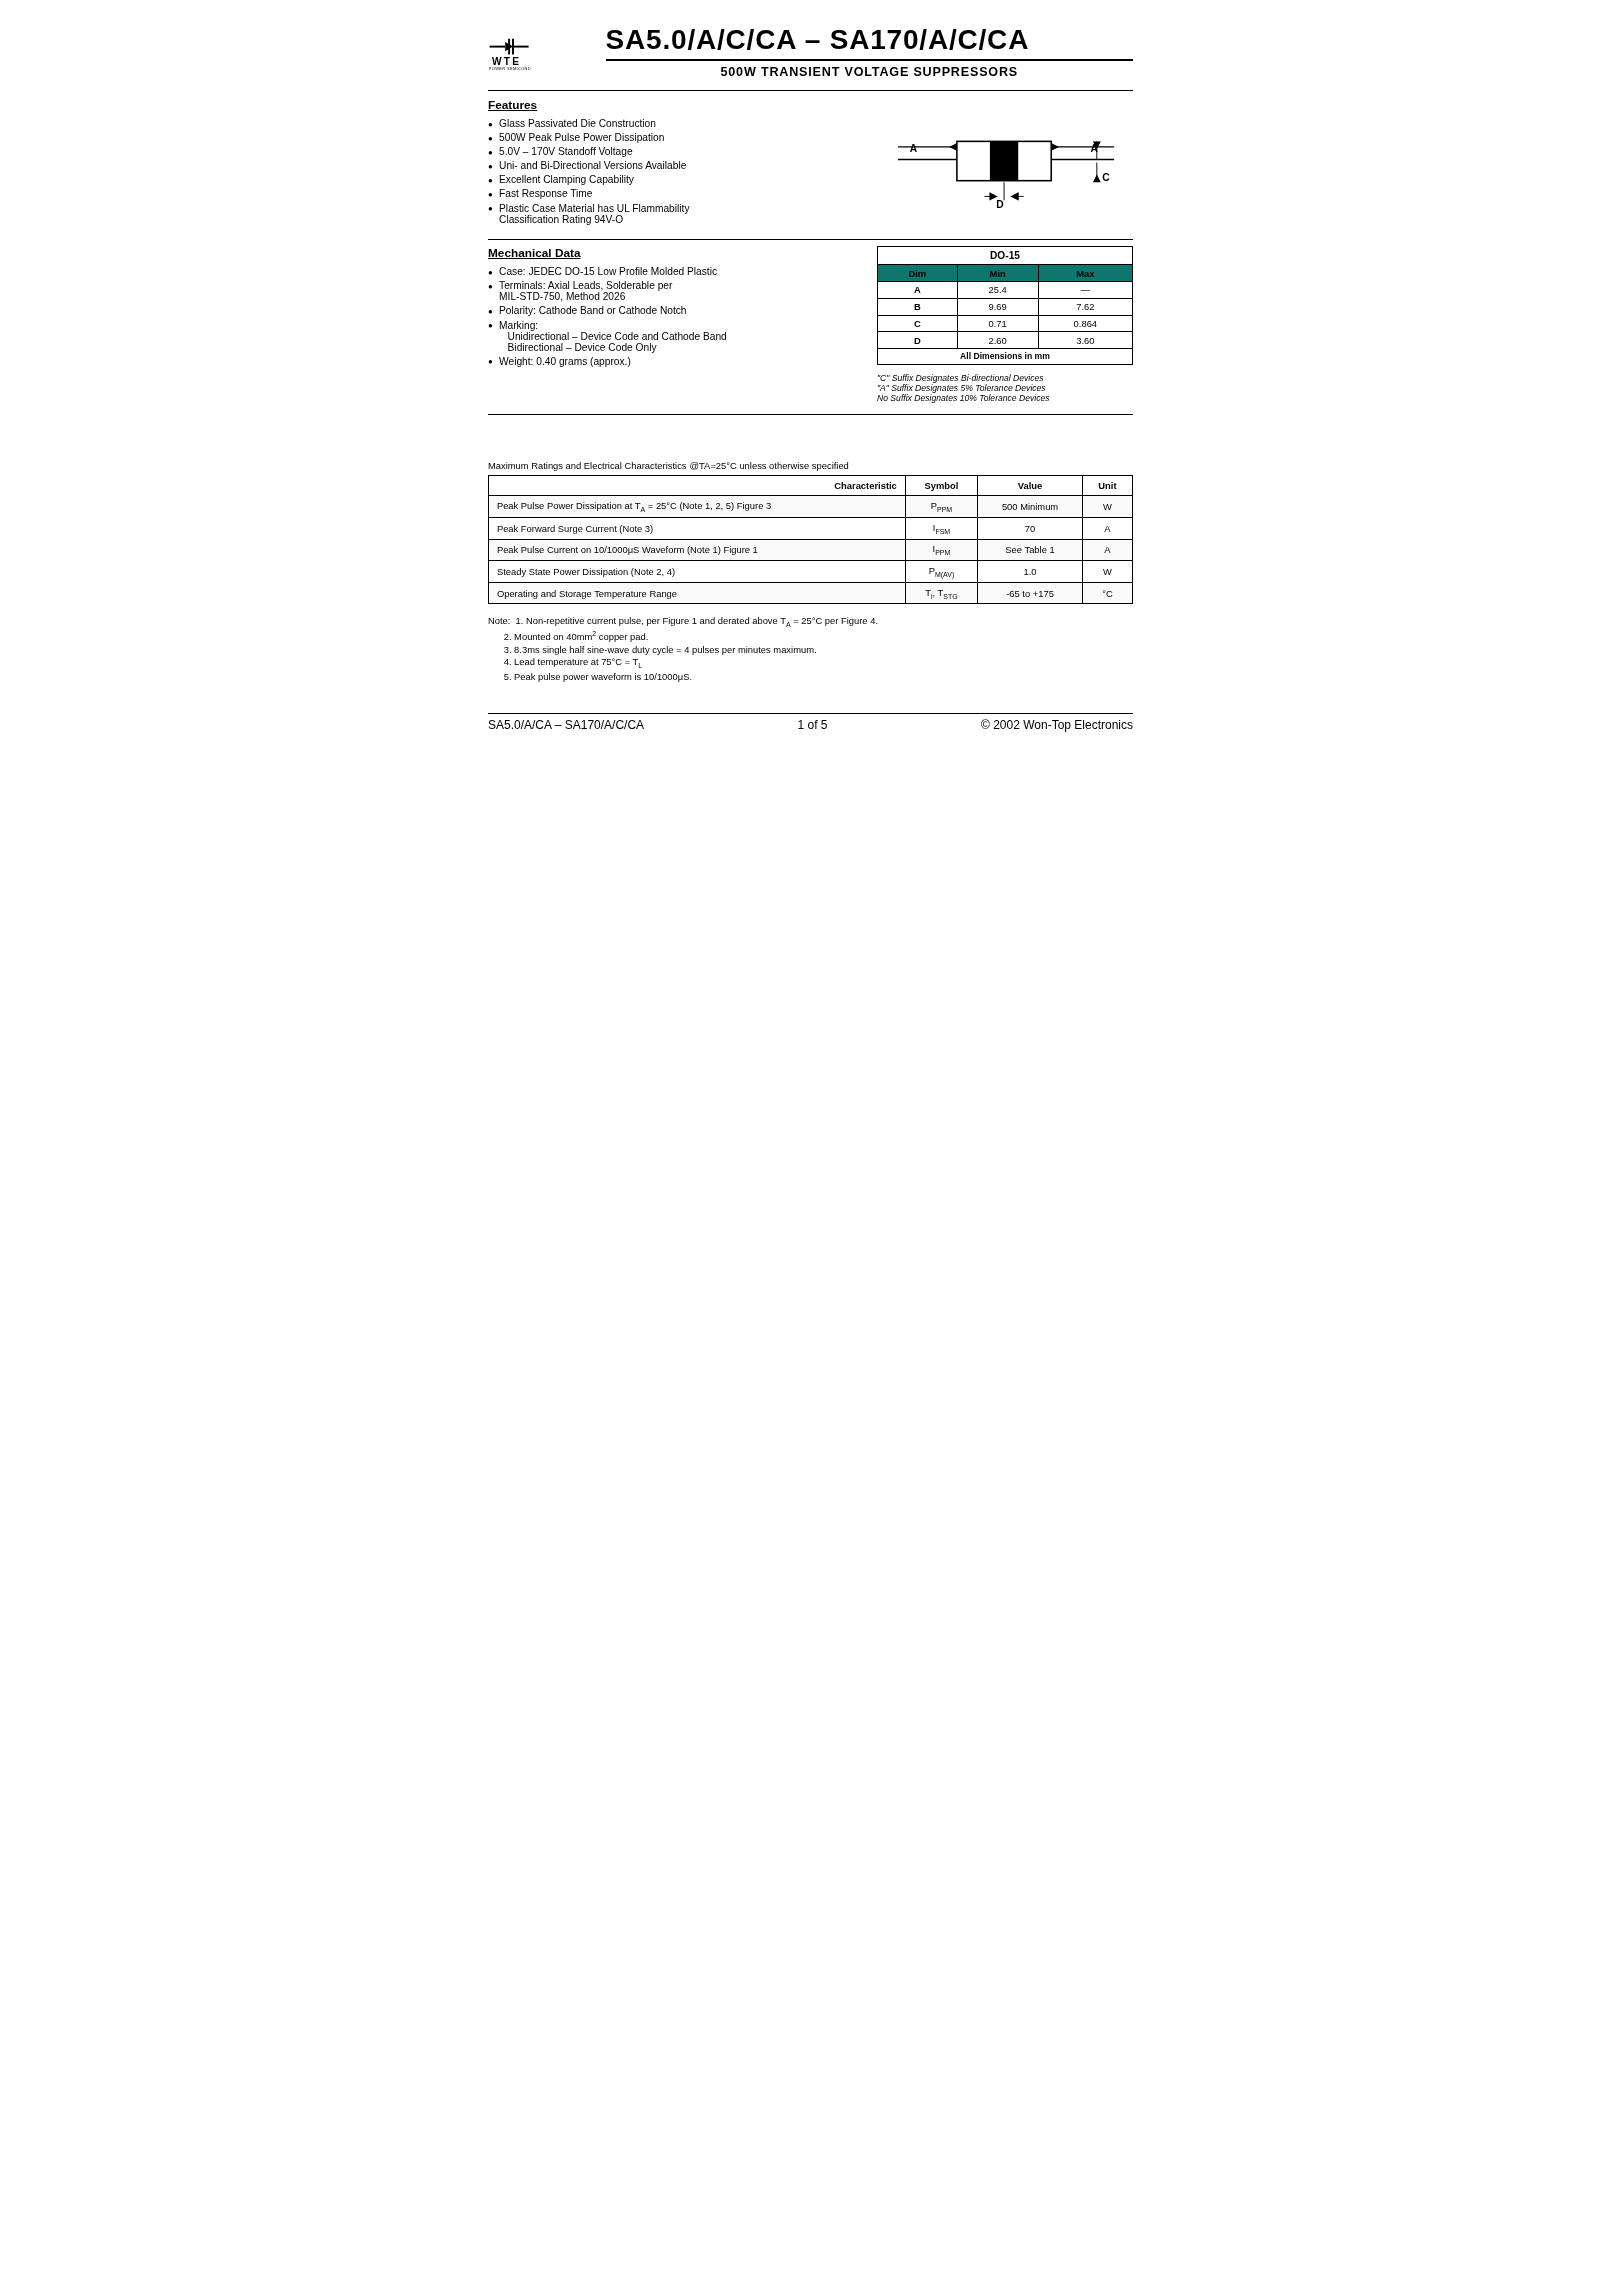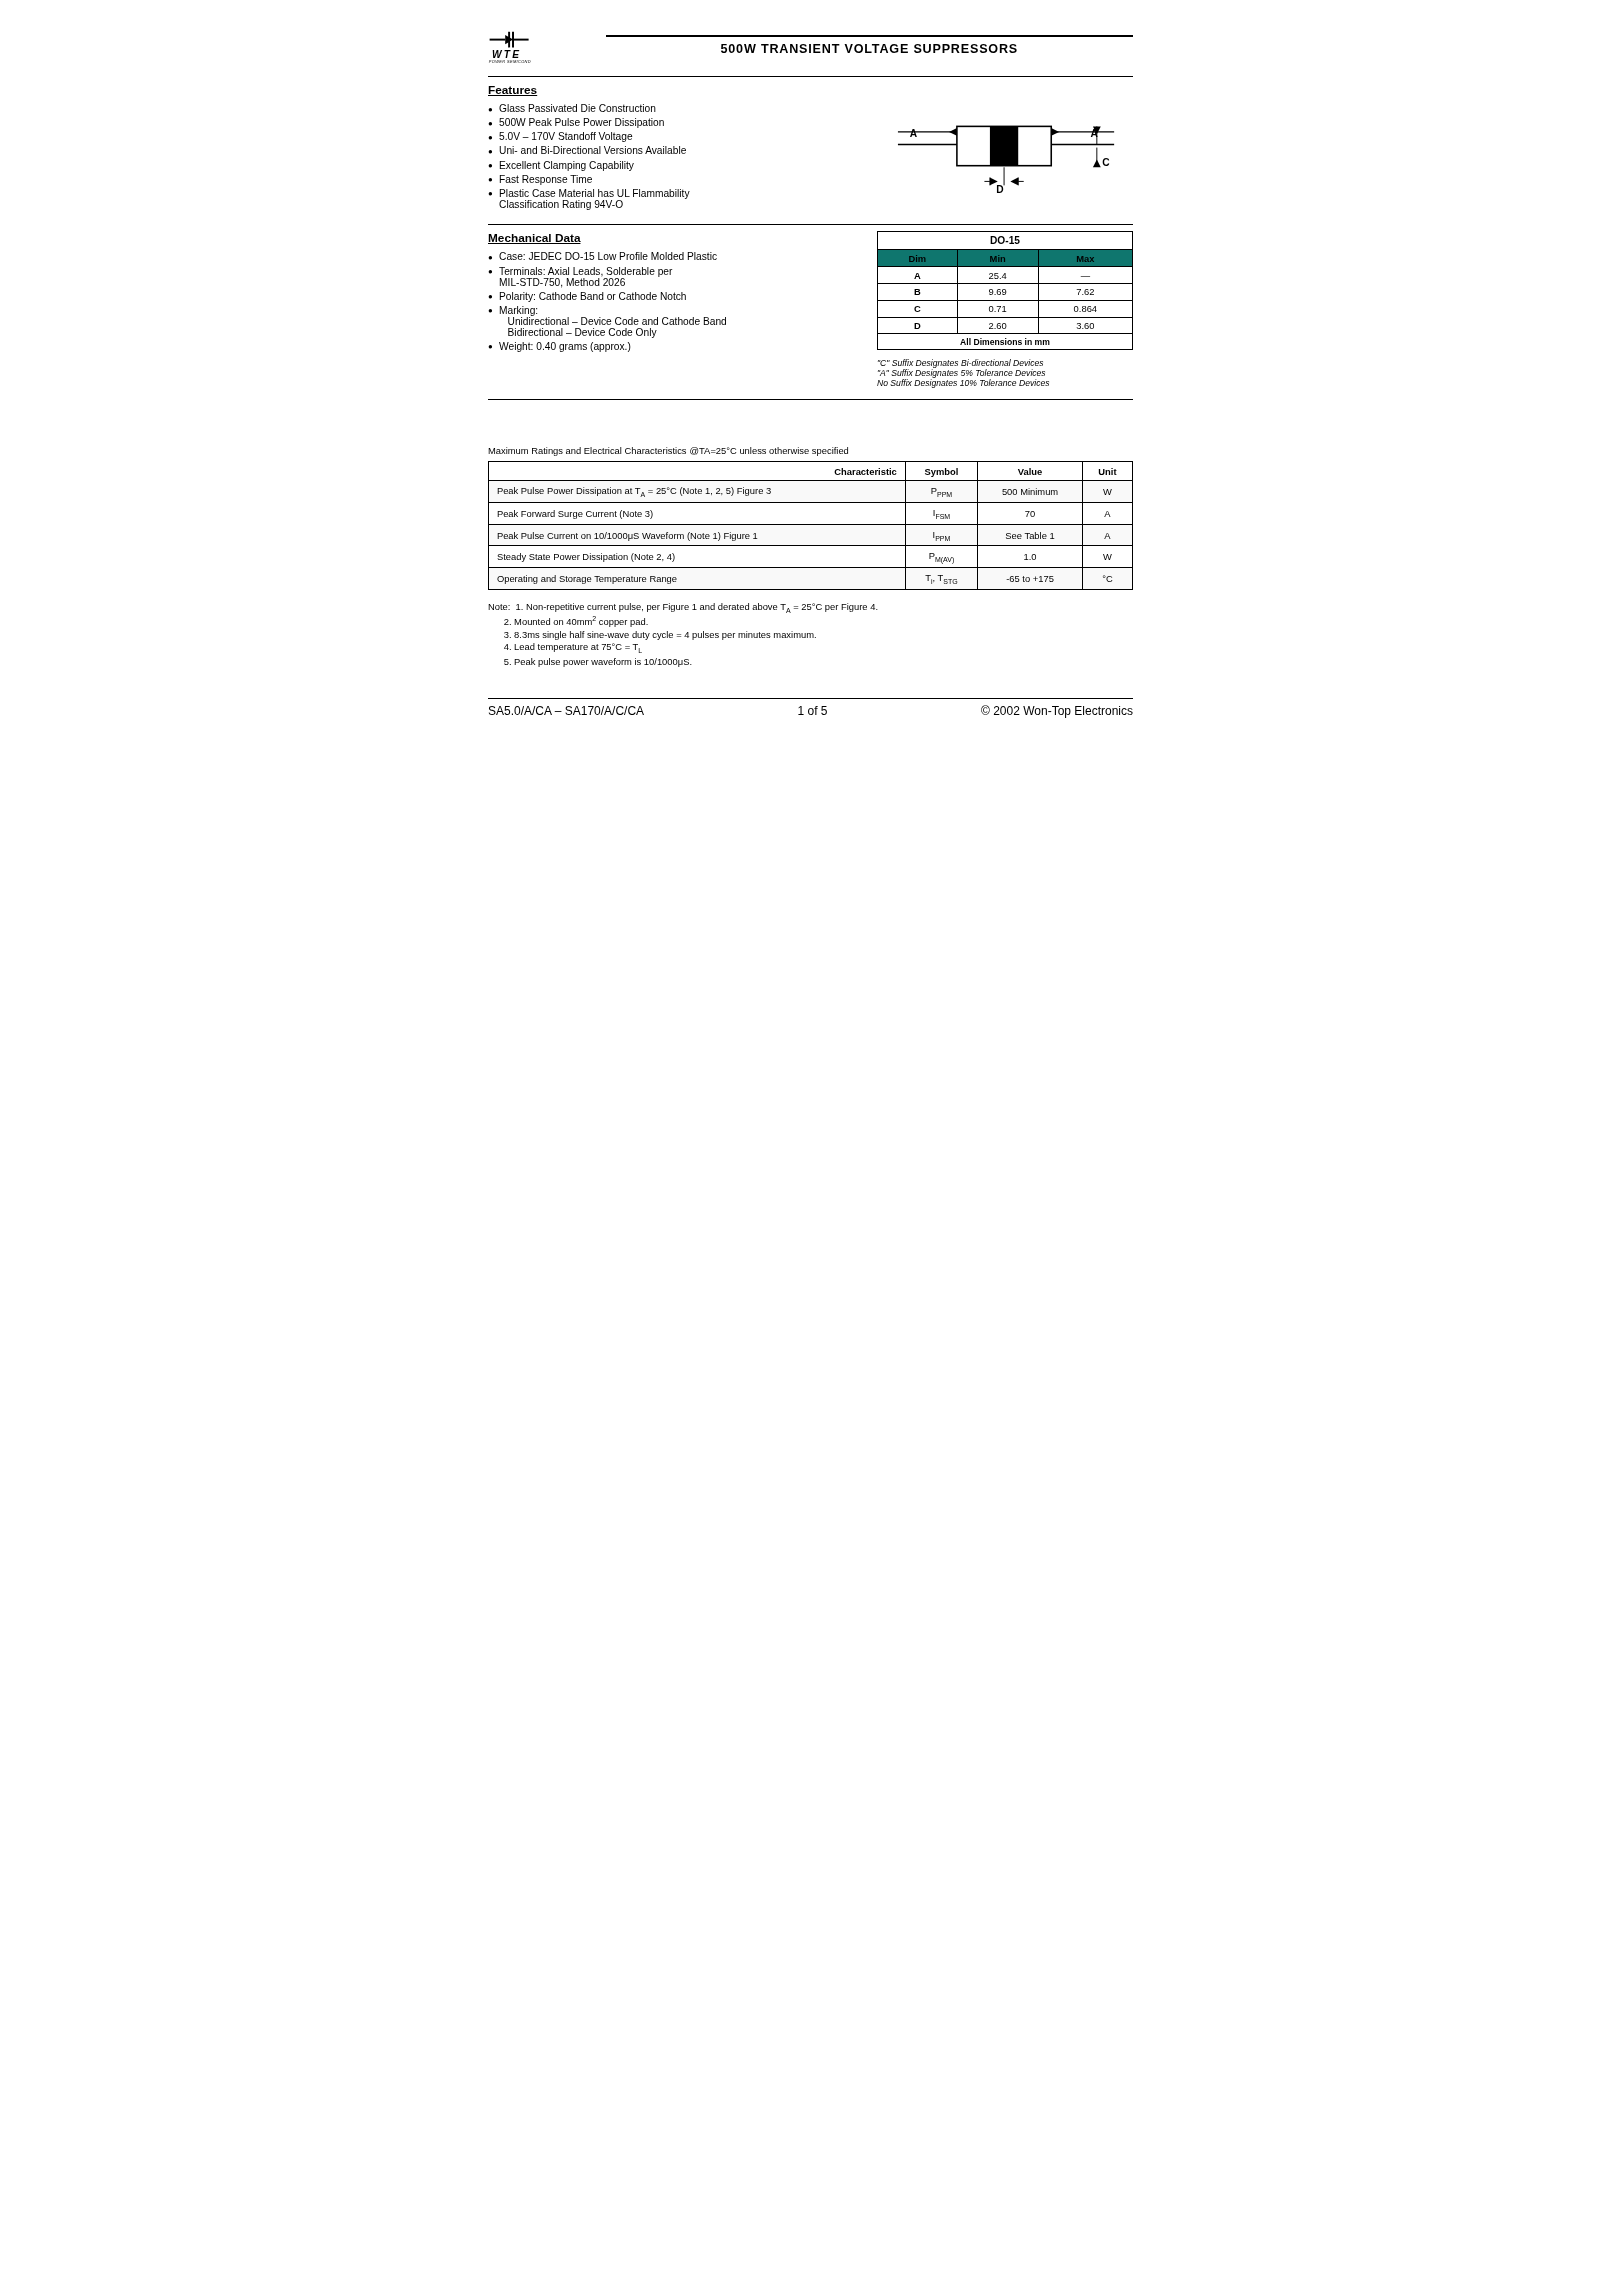--- a/index.html
+++ b/index.html
@@ -16,21 +16,20 @@
     .header {
       display: flex;
       align-items: center;
       margin-bottom: 7.9px;
     }
     .logo-area {
       display: flex;
       align-items: flex-end;
       margin-right: 23.6px;
       min-width: 94px;
-      font-style: italic;
     }
     .title-area {
       flex: 1;
     }
     .main-title {
       font-size: 28px;
       font-weight: bold;
       font-family: Arial, sans-serif;
       letter-spacing: 0.8px;
     }
@@ -218,20 +217,21 @@
         <line x1="32" y1="20" x2="52" y2="20" stroke="#000" stroke-width="2.5"></line>
         <line x1="32" y1="10" x2="32" y2="30" stroke="#000" stroke-width="2.5"></line>
         <line x1="27" y1="10" x2="27" y2="30" stroke="#000" stroke-width="2.5"></line>
 
         <text x="5" y="44" font-size="13" font-weight="bold" letter-spacing="3" font-family="Arial">WTE</text>
         <text x="1" y="50" font-size="5" font-family="Arial" letter-spacing="0.5">POWER SEMICONDUCTORS</text>
       </svg>
     </div>
   </div>
   <div class="title-area">
+    <div class="main-title">SA5.0/A/C/CA – SA170/A/C/CA</div>
     <div class="sub-title">500W TRANSIENT VOLTAGE SUPPRESSORS</div>
   </div>
 </div>
 
 <div class="section-divider"></div>
 <div class="features-section">
   <div class="features-left">
     <div class="section-title">Features</div>
     <ul class="bullet-list">
       <li>

